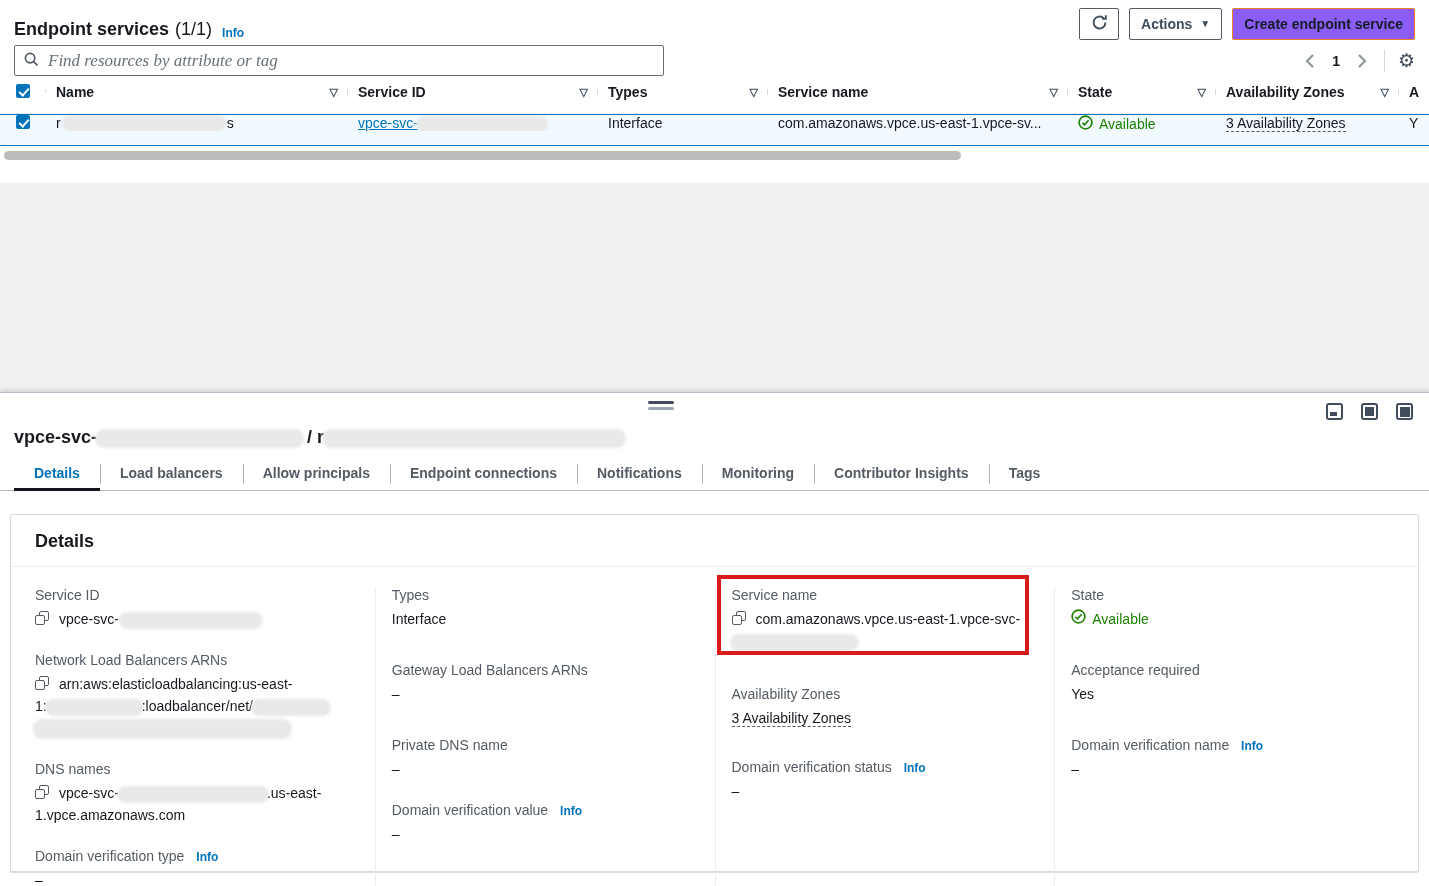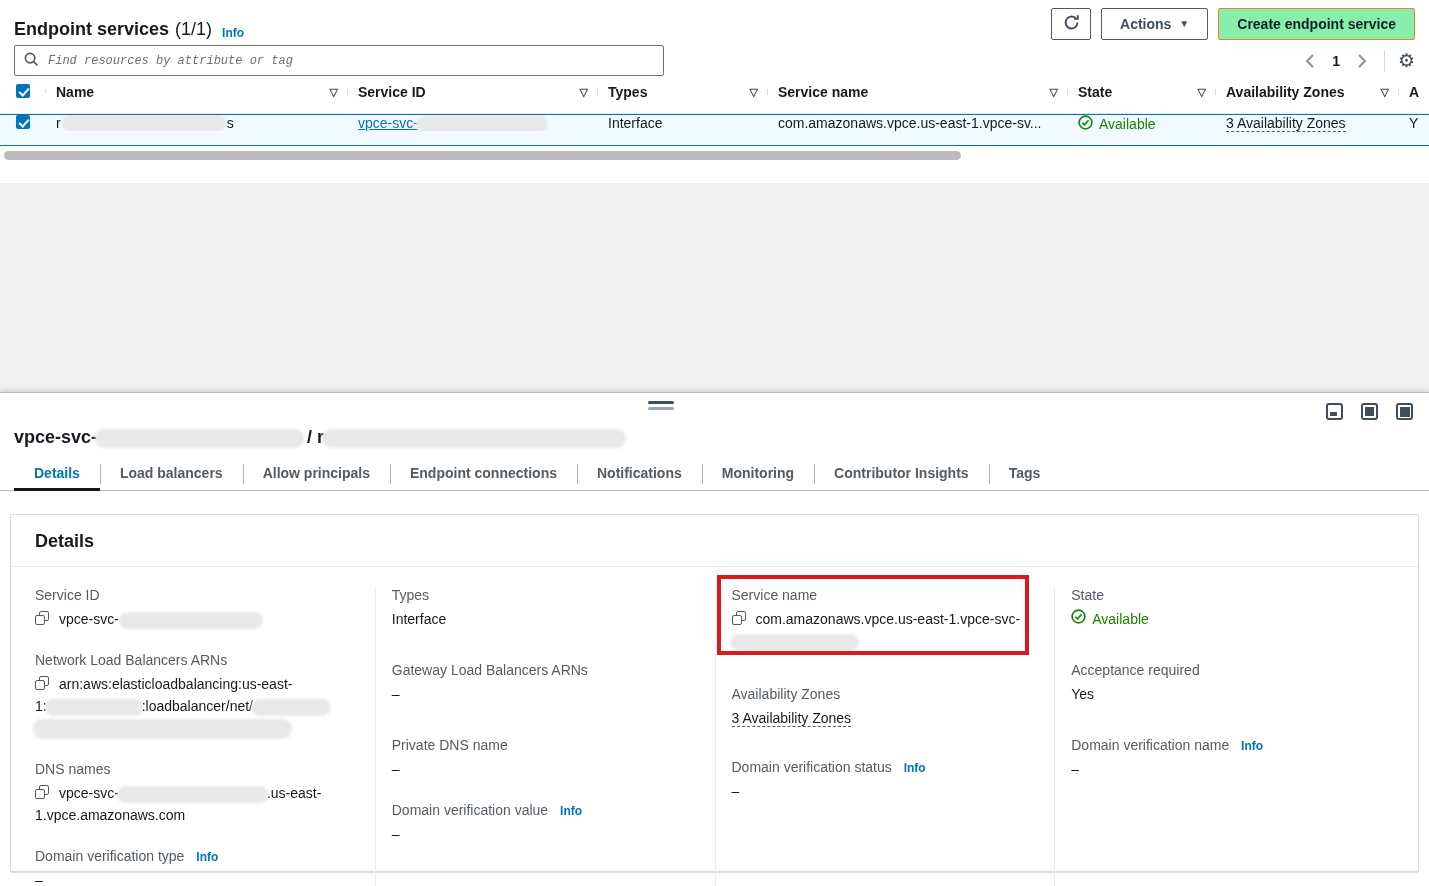--- a/index.html
+++ b/index.html
@@ -11,29 +11,29 @@
   }
   
   .top-section { position:absolute; top:0; left:0; width:1429px; height:183px; background:#fff; }
   .header-row { display:flex; align-items:flex-end; padding:10px 14px 0 14px; height:40px; }
   .page-title { font-size:18px; font-weight:700; margin:0; }
   .page-count { font-size:18px; font-weight:400; margin-left:6px; color:#16191f; }
   .info-link { font-size:12px; font-weight:700; color:#0073bb; margin-left:10px; cursor:pointer; }
   .header-actions { margin-left:auto; display:flex; gap:10px; align-items:center; }
   .btn { height:32px; border:1px solid #545b64; border-radius:2px; background:#fff;
          font-weight:700; font-size:14px; color:#414d5c; display:flex; align-items:center;
-         justify-content:center; padding:0 18px; cursor:pointer; gap:8px; }
+         justify-content:center; padding:0 11px; cursor:pointer; gap:8px; }
   .btn-icononly { width:40px; padding:0; }
-  .btn-primary { background:#86efac; border-color:#ec8220; color:#141d26; }
+  .btn-primary { background:#8b5cf6; border-color:#ec8220; color:#141d26; }
   .caret { font-size:10px; line-height:1; }
   .toolbar-row { display:flex; align-items:center; padding:5px 14px 0 14px; height:36px; }
   .search-box { width:650px; height:31px; border:1px solid #687078; border-radius:2px;
                 display:flex; align-items:center; padding:0 9px; gap:7px; background:#fff; }
-  .search-box input { border:none; outline:none; flex:1; font-family:Liberation Mono, monospace;
-                font-size:12px; font-style:italic; color:#16191f; background:transparent; }
+  .search-box input { border:none; outline:none; flex:1; font-family:Liberation Serif, serif;
+                font-size:17px; font-style:italic; color:#16191f; background:transparent; }
   .search-box input::placeholder { color:#687078; font-style:italic; }
   .pagination { margin-left:auto; display:flex; align-items:center; gap:13px; }
   .pg-chevron { width:18px; height:18px; display:flex; align-items:center; justify-content:center; cursor:pointer; }
   .pg-num { font-weight:700; color:#16191f; }
   .pg-divider { width:1px; height:22px; background:#d5dbdb; }
   .gear-btn { font-size:19px; color:#414d5c; cursor:pointer; line-height:1; }
   
   .table { margin-top:8px; }
   .t-header, .t-row { display:flex; align-items:flex-start; }
   .t-header { height:30px; border-bottom:1px solid #eaeded; font-weight:700; }

